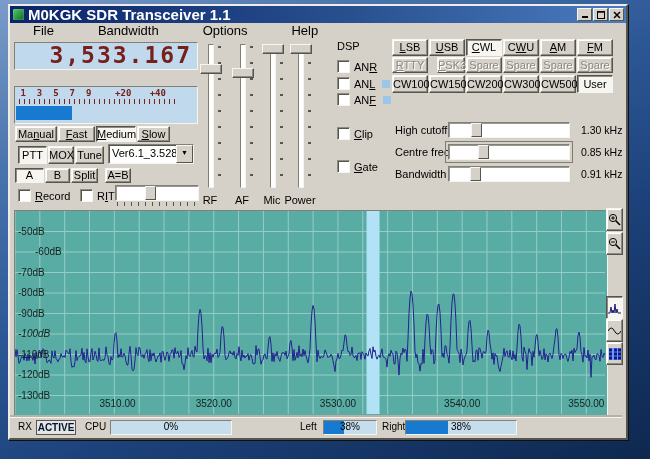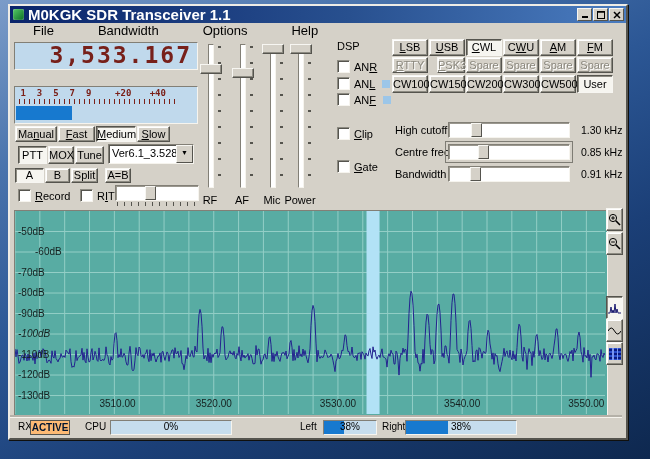--- a/index.html
+++ b/index.html
@@ -91,21 +91,21 @@
   #plot{position:absolute;left:0;top:0;width:590px;height:203px;overflow:hidden;}
   #plot svg{position:absolute;left:0;top:0;}
   .db-label{position:absolute;font-size:10px;color:#15201f;white-space:nowrap;}
   .freq-label{position:absolute;font-size:10px;color:#15201f;transform:translateX(-50%);white-space:nowrap;}
   
   .tool-btn{left:596px;width:17px;height:23px;display:flex;align-items:center;justify-content:center;}
   
   #statusbar{position:absolute;left:0;top:379px;width:612px;height:17px;
     border-top:1px solid #f6f4ee;box-shadow:0 -2px 0 #b5b1a8;font-size:10px;}
   .sb-label{position:absolute;top:3px;}
-  #rx-active{position:absolute;left:20px;top:2px;width:38px;height:13px;background:#fdba74;
+  #rx-active{position:absolute;left:26px;top:2px;width:38px;height:13px;background:#e5e5e5;
     color:#001530;font-weight:bold;text-align:center;line-height:13px;border:1px solid #55544e;}
   .pbar{position:absolute;top:2px;height:13px;background:#c6dded;
     border:1px solid;border-color:#827f76 #f6f4ee #f6f4ee #827f76;}
   .pfill{position:absolute;left:0;top:0;bottom:0;background:#1779cf;}
   .ptext{position:absolute;left:0;right:0;top:0;bottom:0;text-align:center;line-height:12px;color:#000;}
 </style>
 </head>
 <body>
 
 <div>

